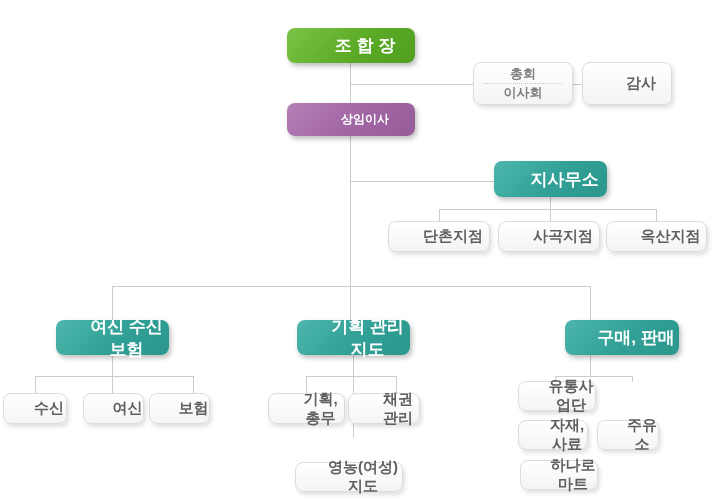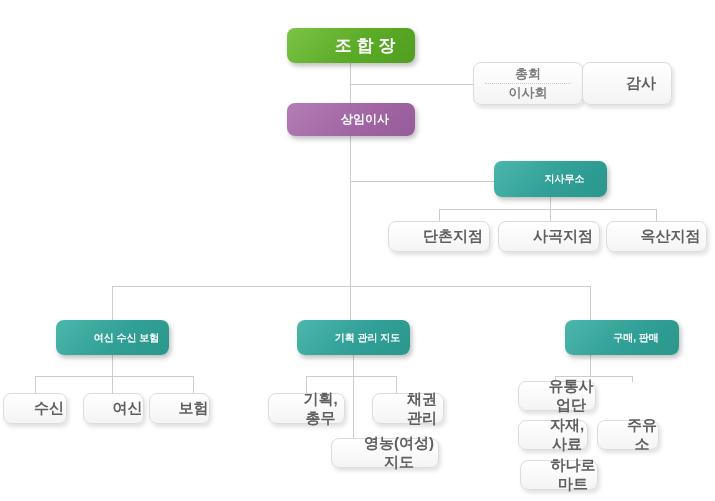--- a/index.html
+++ b/index.html
@@ -15,21 +15,21 @@
     position:absolute;
     display:flex;align-items:center;justify-content:center;
     box-sizing:border-box;
     border-radius:8px;
     text-align:center;
     padding-left:28px;
   }
   .node.colored{
     color:#ffffff;
     font-weight:bold;
-    font-size:10px;
+    font-size:17px;
     box-shadow:2px 3px 5px rgba(0,0,0,0.25);
   }
   .node.green{
     background:linear-gradient(135deg,#7cc347 0%,#5bab27 55%,#4f9e20 100%);
     font-size:17px;
   }
   .node.purple{
     background:linear-gradient(135deg,#b37eb5 0%,#a266a5 55%,#965b99 100%);
     font-size:12px;
     text-align:right;
@@ -83,42 +83,42 @@
   <div class="line" style="left:306px;top:376px;width:1px;height:17px;"></div>
   <div class="line" style="left:396px;top:376px;width:1px;height:17px;"></div>
 
   <div class="line" style="left:590px;top:355px;width:1px;height:21px;"></div>
   <div class="line" style="left:555px;top:376px;width:77px;height:1px;"></div>
   <div class="line" style="left:555px;top:376px;width:1px;height:6px;"></div>
   <div class="line" style="left:632px;top:376px;width:1px;height:6px;"></div>
 
   <div class="node colored green" style="left:287px;top:28px;width:128px;height:35px;">조 합 장</div>
 
-  <div class="node white small stacked" style="left:473px;top:62px;width:110px;height:43px;">
+  <div class="node white small stacked" style="left:473px;top:62px;width:100px;height:43px;">
     <div class="row first">총회</div>
     <div class="row">이사회</div>
   </div>
   <div class="node white" style="left:582px;top:62px;width:90px;height:43px;">감사</div>
 
   <div class="node colored purple" style="left:287px;top:103px;width:128px;height:33px;">상임이사</div>
 
   <div class="node colored teal" style="left:494px;top:161px;width:113px;height:36px;">지사무소</div>
   <div class="node white" style="left:388px;top:221px;width:102px;height:31px;">단촌지점</div>
   <div class="node white" style="left:498px;top:221px;width:102px;height:31px;">사곡지점</div>
   <div class="node white" style="left:606px;top:221px;width:101px;height:31px;">옥산지점</div>
 
   <div class="node colored teal" style="left:56px;top:320px;width:113px;height:35px;">여신 수신 보험</div>
   <div class="node white" style="left:3px;top:393px;width:64px;height:31px;">수신</div>
   <div class="node white" style="left:83px;top:393px;width:61px;height:31px;">여신</div>
   <div class="node white" style="left:149px;top:393px;width:61px;height:31px;">보험</div>
 
   <div class="node colored teal" style="left:297px;top:320px;width:113px;height:35px;">기획 관리 지도</div>
   <div class="node white" style="left:268px;top:393px;width:77px;height:31px;">기획,총무</div>
-  <div class="node white" style="left:372px;top:393px;width:72px;height:31px;">채권관리</div>
-  <div class="node white" style="left:295px;top:438px;width:108px;height:30px;margin-left:36px;">영농(여성)지도</div>
+  <div class="node white" style="left:348px;top:393px;width:72px;height:31px;">채권관리</div>
+  <div class="node white" style="left:295px;top:462px;width:108px;height:30px;">영농(여성)지도</div>
 
   <div class="node colored teal" style="left:533px;top:320px;width:114px;height:35px;margin-left:32px;">구매, 판매</div>
   <div class="node white" style="left:518px;top:381px;width:78px;height:30px;">유통사업단</div>
   <div class="node white" style="left:518px;top:420px;width:70px;height:30px;">자재,사료</div>
   <div class="node white" style="left:597px;top:420px;width:62px;height:30px;">주유소</div>
   <div class="node white" style="left:520px;top:460px;width:78px;height:30px;">하나로마트</div>
 
 </div>
 
 </body></html>

